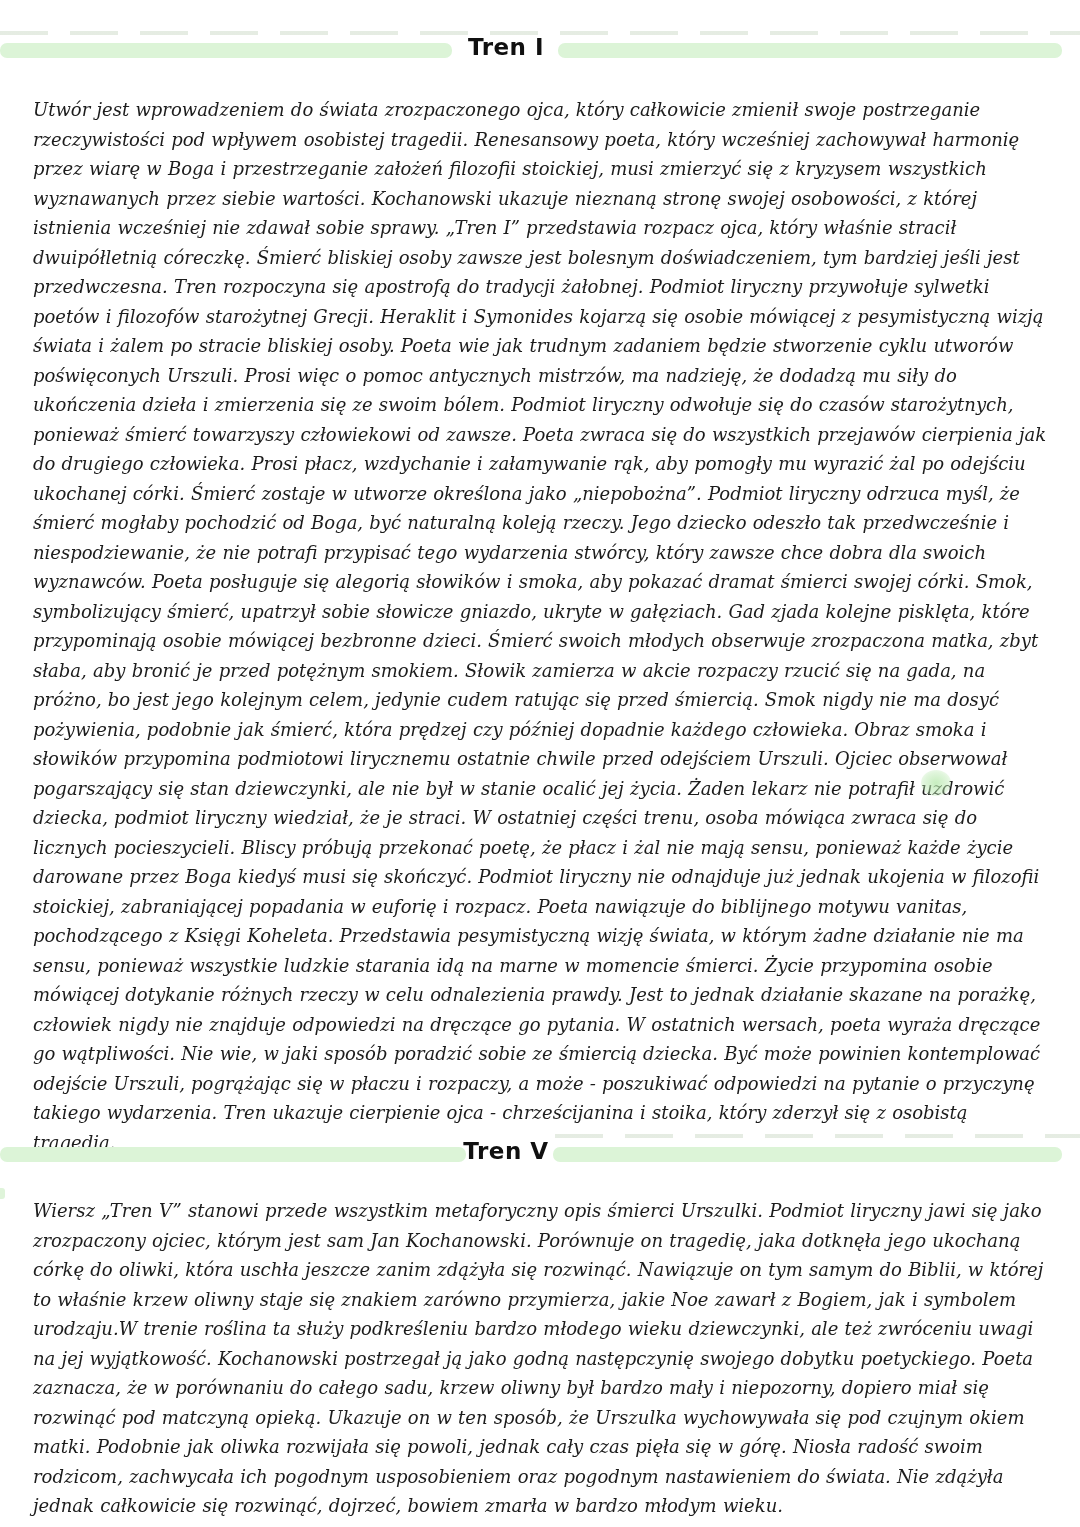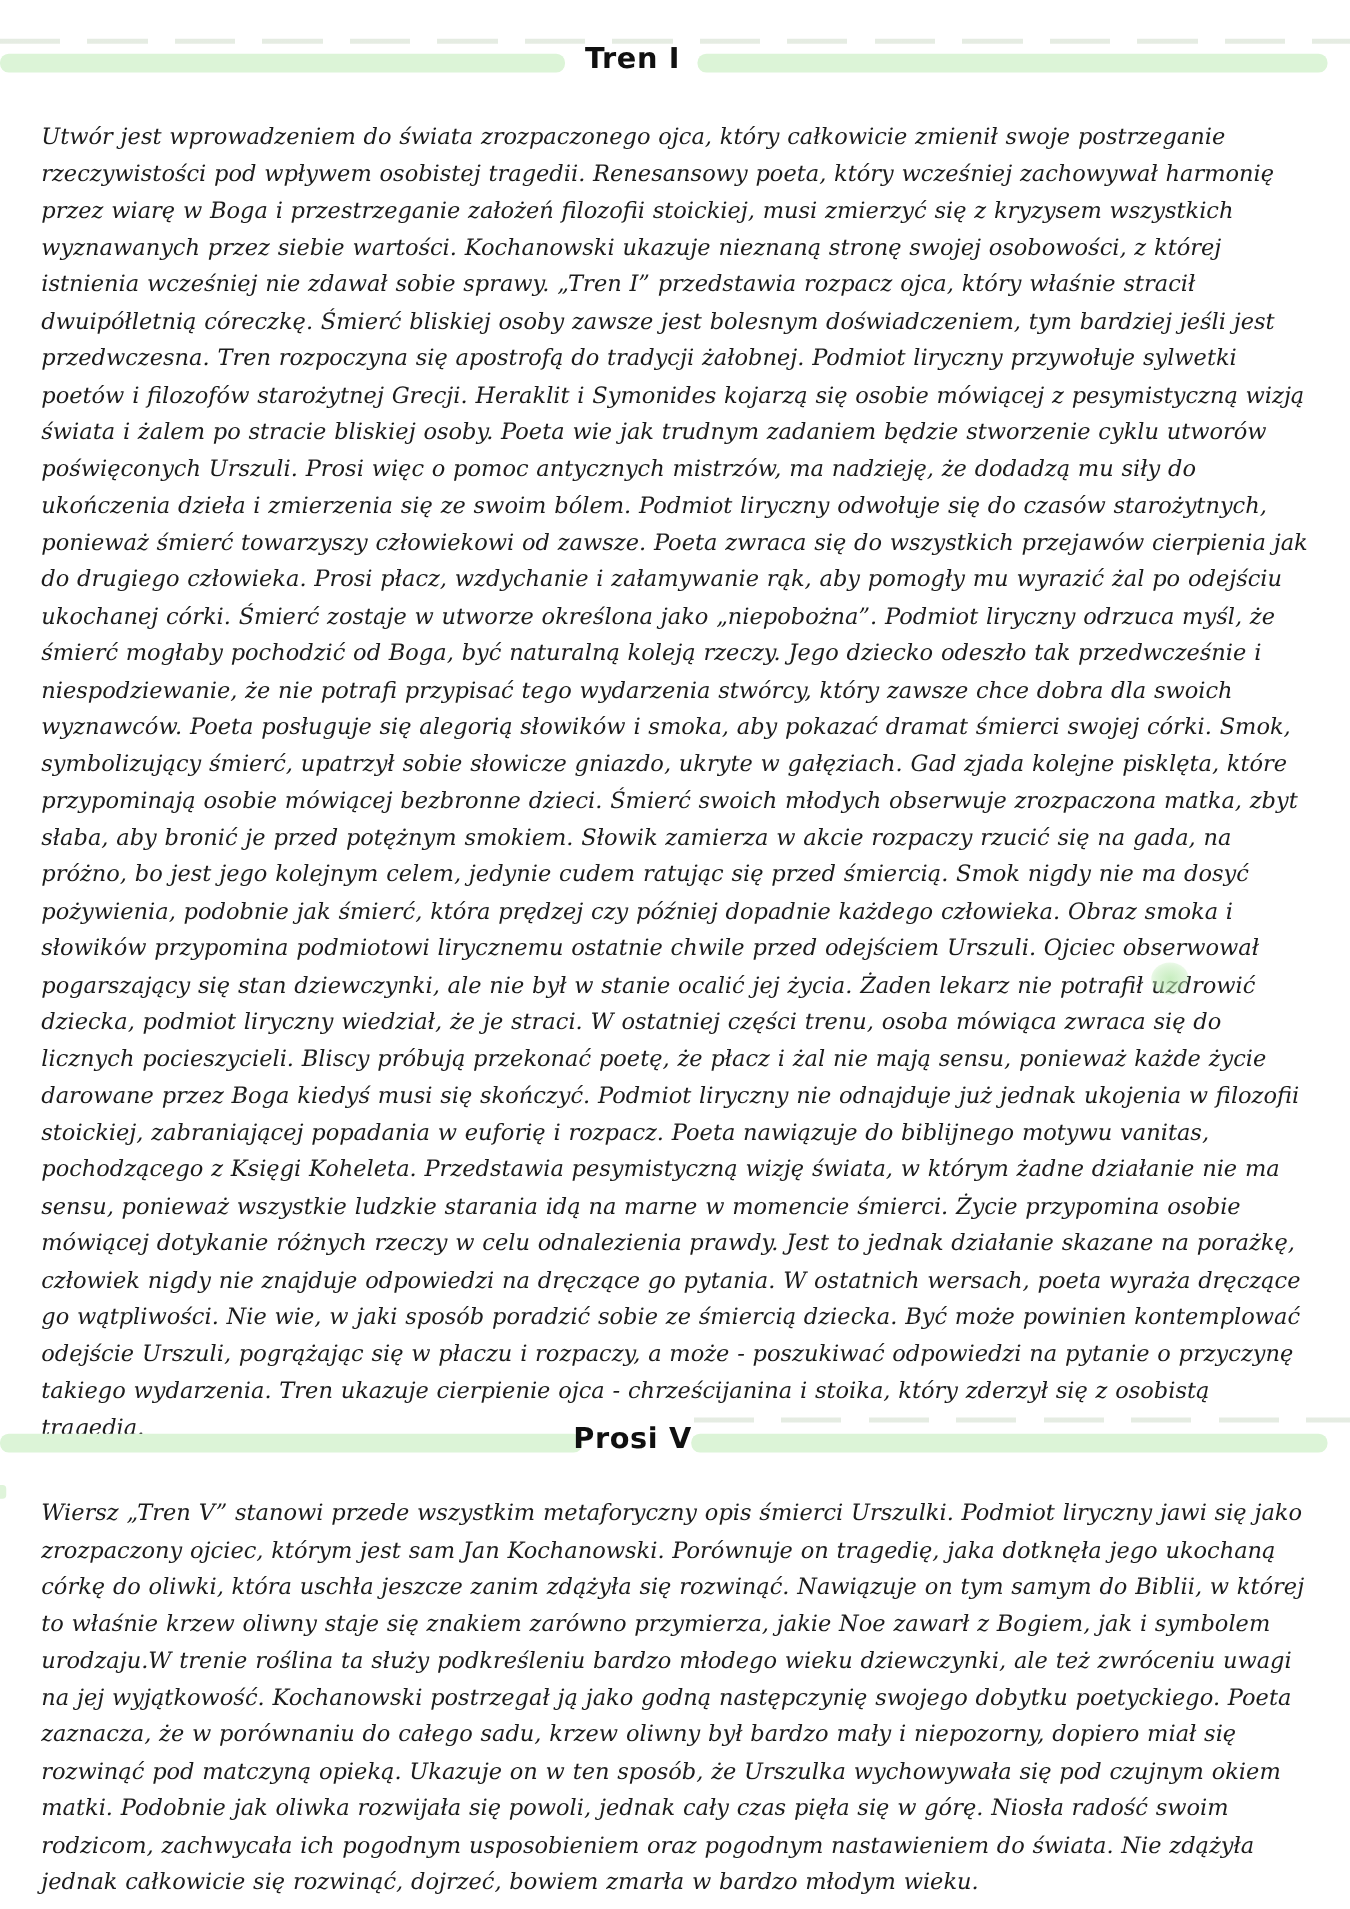--- a/index.html
+++ b/index.html
@@ -82,20 +82,20 @@
   <div class="sec-title" style="top:34px;">Tren I</div>
   <div class="bar" style="left:558px; top:43px; width:504px;"></div>
 
   <div class="para" style="top:95px;">Utwór jest wprowadzeniem do świata zrozpaczonego ojca, który całkowicie zmienił swoje postrzeganie rzeczywistości pod wpływem osobistej tragedii. Renesansowy poeta, który wcześniej zachowywał harmonię przez wiarę w Boga i przestrzeganie założeń filozofii stoickiej, musi zmierzyć się z kryzysem wszystkich wyznawanych przez siebie wartości. Kochanowski ukazuje nieznaną stronę swojej osobowości, z której istnienia wcześniej nie zdawał sobie sprawy. „Tren I” przedstawia rozpacz ojca, który właśnie stracił dwuipółletnią córeczkę. Śmierć bliskiej osoby zawsze jest bolesnym doświadczeniem, tym bardziej jeśli jest przedwczesna. Tren rozpoczyna się apostrofą do tradycji żałobnej. Podmiot liryczny przywołuje sylwetki poetów i filozofów starożytnej Grecji. Heraklit i Symonides kojarzą się osobie mówiącej z pesymistyczną wizją świata i żalem po stracie bliskiej osoby. Poeta wie jak trudnym zadaniem będzie stworzenie cyklu utworów poświęconych Urszuli. Prosi więc o pomoc antycznych mistrzów, ma nadzieję, że dodadzą mu siły do ukończenia dzieła i zmierzenia się ze swoim bólem. Podmiot liryczny odwołuje się do czasów starożytnych, ponieważ śmierć towarzyszy człowiekowi od zawsze. Poeta zwraca się do wszystkich przejawów cierpienia jak do drugiego człowieka. Prosi płacz, wzdychanie i załamywanie rąk, aby pomogły mu wyrazić żal po odejściu ukochanej córki. Śmierć zostaje w utworze określona jako „niepobożna”. Podmiot liryczny odrzuca myśl, że śmierć mogłaby pochodzić od Boga, być naturalną koleją rzeczy. Jego dziecko odeszło tak przedwcześnie i niespodziewanie, że nie potrafi przypisać tego wydarzenia stwórcy, który zawsze chce dobra dla swoich wyznawców. Poeta posługuje się alegorią słowików i smoka, aby pokazać dramat śmierci swojej córki. Smok, symbolizujący śmierć, upatrzył sobie słowicze gniazdo, ukryte w gałęziach. Gad zjada kolejne pisklęta, które przypominają osobie mówiącej bezbronne dzieci. Śmierć swoich młodych obserwuje zrozpaczona matka, zbyt słaba, aby bronić je przed potężnym smokiem. Słowik zamierza w akcie rozpaczy rzucić się na gada, na próżno, bo jest jego kolejnym celem, jedynie cudem ratując się przed śmiercią. Smok nigdy nie ma dosyć pożywienia, podobnie jak śmierć, która prędzej czy później dopadnie każdego człowieka. Obraz smoka i słowików przypomina podmiotowi lirycznemu ostatnie chwile przed odejściem Urszuli. Ojciec obserwował pogarszający się stan dziewczynki, ale nie był w stanie ocalić jej życia. Żaden lekarz nie potrafił uzdrowić dziecka, podmiot liryczny wiedział, że je straci. W ostatniej części trenu, osoba mówiąca zwraca się do licznych pocieszycieli. Bliscy próbują przekonać poetę, że płacz i żal nie mają sensu, ponieważ każde życie darowane przez Boga kiedyś musi się skończyć. Podmiot liryczny nie odnajduje już jednak ukojenia w filozofii stoickiej, zabraniającej popadania w euforię i rozpacz. Poeta nawiązuje do biblijnego motywu vanitas, pochodzącego z Księgi Koheleta. Przedstawia pesymistyczną wizję świata, w którym żadne działanie nie ma sensu, ponieważ wszystkie ludzkie starania idą na marne w momencie śmierci. Życie przypomina osobie mówiącej dotykanie różnych rzeczy w celu odnalezienia prawdy. Jest to jednak działanie skazane na porażkę, człowiek nigdy nie znajduje odpowiedzi na dręczące go pytania. W ostatnich wersach, poeta wyraża dręczące go wątpliwości. Nie wie, w jaki sposób poradzić sobie ze śmiercią dziecka. Być może powinien kontemplować odejście Urszuli, pogrążając się w płaczu i rozpaczy, a może - poszukiwać odpowiedzi na pytanie o przyczynę takiego wydarzenia. Tren ukazuje cierpienie ojca - chrześcijanina i stoika, który zderzył się z osobistą tragedią.</div>
 
   <div class="smudge"></div>
 
   <div class="dashes" style="left:555px; top:1134px; width:525px;"></div>
 
   <div class="bar" style="left:0px; top:1147px; width:466px;"></div>
-  <div class="sec-title" style="top:1138px;">Prosi V</div>
+  <div class="sec-title" style="top:1138px;">Tren V</div>
   <div class="bar" style="left:553px; top:1147px; width:509px;"></div>
 
   <div class="speck"></div>
 
   <div class="para" style="top:1196px;">Wiersz „Tren V” stanowi przede wszystkim metaforyczny opis śmierci Urszulki. Podmiot liryczny jawi się jako zrozpaczony ojciec, którym jest sam Jan Kochanowski. Porównuje on tragedię, jaka dotknęła jego ukochaną córkę do oliwki, która uschła jeszcze zanim zdążyła się rozwinąć. Nawiązuje on tym samym do Biblii, w której to właśnie krzew oliwny staje się znakiem zarówno przymierza, jakie Noe zawarł z Bogiem, jak i symbolem urodzaju.W trenie roślina ta służy podkreśleniu bardzo młodego wieku dziewczynki, ale też zwróceniu uwagi na jej wyjątkowość. Kochanowski postrzegał ją jako godną następczynię swojego dobytku poetyckiego. Poeta zaznacza, że w porównaniu do całego sadu, krzew oliwny był bardzo mały i niepozorny, dopiero miał się rozwinąć pod matczyną opieką. Ukazuje on w ten sposób, że Urszulka wychowywała się pod czujnym okiem matki. Podobnie jak oliwka rozwijała się powoli, jednak cały czas pięła się w górę. Niosła radość swoim rodzicom, zachwycała ich pogodnym usposobieniem oraz pogodnym nastawieniem do świata. Nie zdążyła jednak całkowicie się rozwinąć, dojrzeć, bowiem zmarła w bardzo młodym wieku.</div>
 
 </div>
 
 </body></html>

